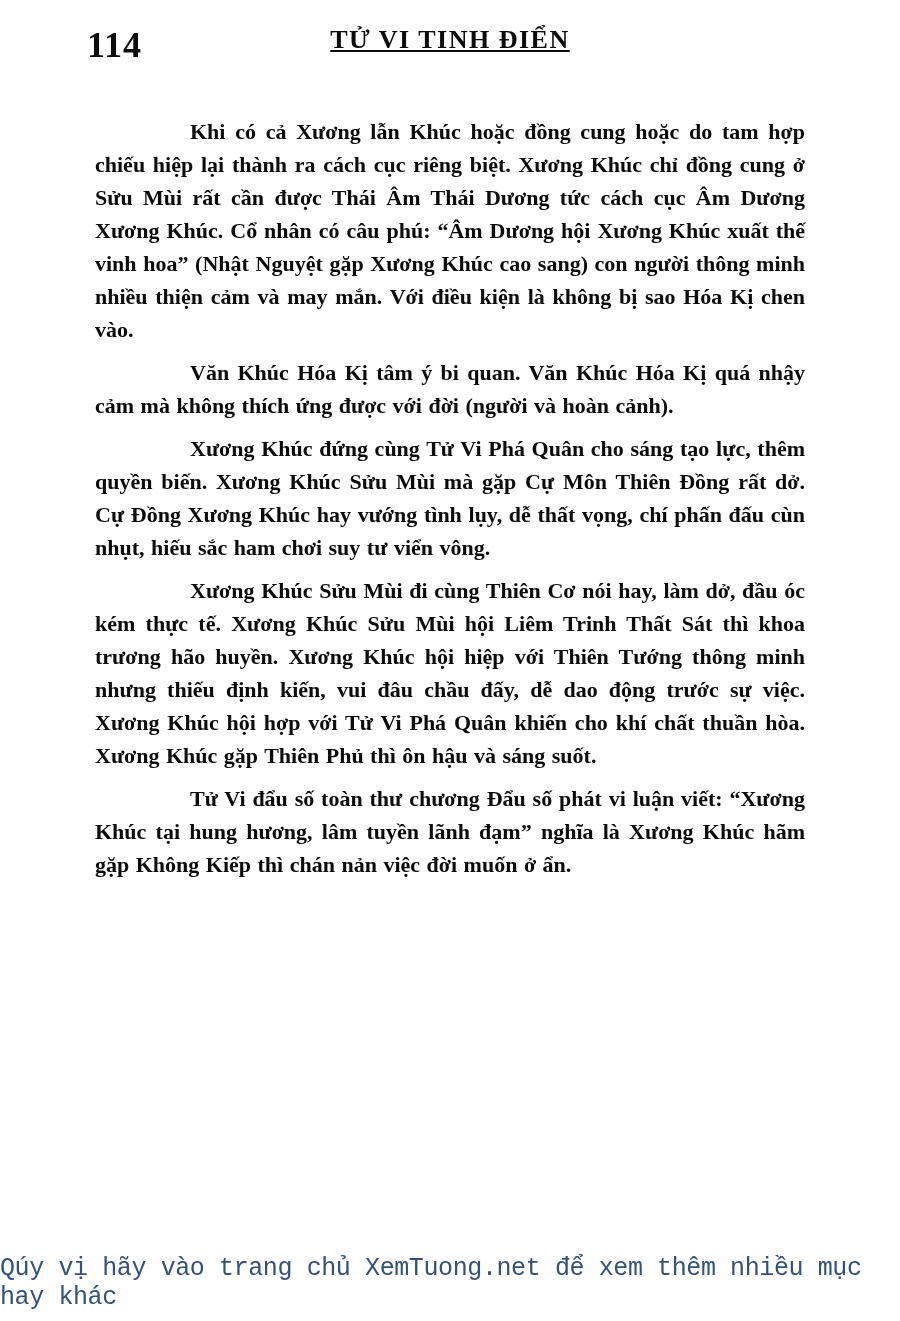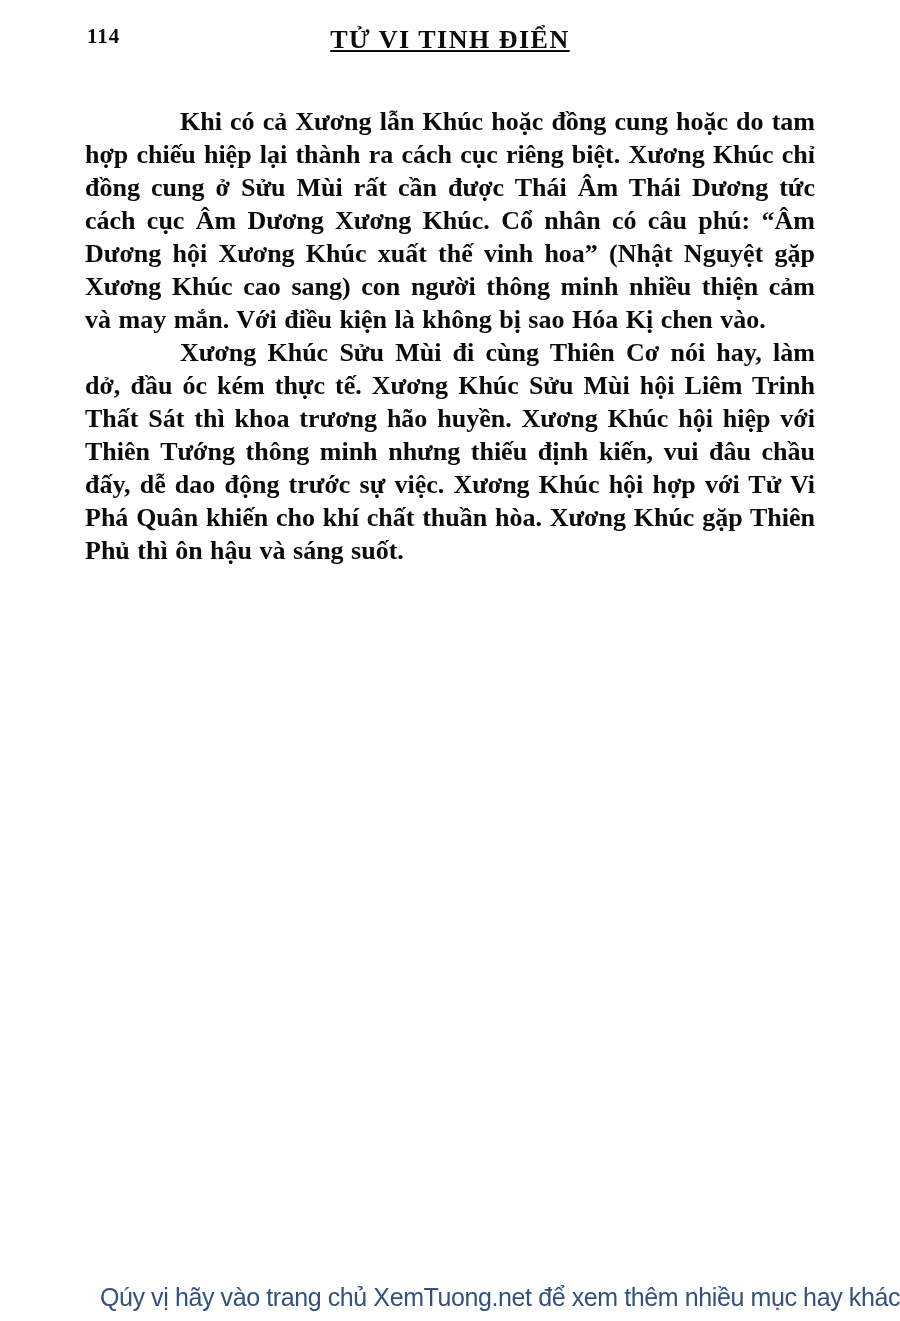--- a/index.html
+++ b/index.html
@@ -22,21 +22,21 @@
     top: 24px;
     left: 85px;
     right: 85px;
     height: 36px;
     z-index: 2;
   }
   .page-number {
     position: absolute;
     left: 2px;
     top: 0;
-    font-size: 21px;
+    font-size: 36px;
     font-weight: bold;
     letter-spacing: 1px;
   }
   .header-title {
     position: absolute;
     left: 0;
     right: 0;
     top: 1px;
     text-align: center;
     font-size: 26px;
@@ -55,52 +55,55 @@
   }
   
   .content {
     position: absolute;
     top: 105px;
     left: 85px;
     width: 730px;
     z-index: 1;
   }
   .para {
-    margin: 0;
-    font-size: 26px;
+    margin: 10px;
+    font-size: 22px;
     line-height: 33px;
     font-weight: 600;
     text-align: justify;
     text-indent: 95px;
     word-spacing: 1px;
   }
   
   .footer {
     position: absolute;
     left: 0;
     right: 0;
     bottom: 9px;
-    text-align: right;
+    text-align: left;
     z-index: 2;
-    font-family: Liberation Sans, sans-serif;
+    font-family: Liberation Mono, monospace;
     font-size: 25px;
     letter-spacing: -0.4px;
   }
 </style>
 </head>
 <body>
 
 <div class="page" style="color: rgb(11, 11, 11);">
 
 
   <div class="header">
     <span class="page-number">114</span>
     <div class="header-title">TỬ VI TINH ĐIỂN</div>
   </div>
 
   <div class="content">
       <p class="para">Khi có cả Xương lẫn Khúc hoặc đồng cung hoặc do tam hợp chiếu hiệp lại thành ra cách cục riêng biệt. Xương Khúc chỉ đồng cung ở Sửu Mùi rất cần được Thái Âm Thái Dương tức cách cục Âm Dương Xương Khúc. Cổ nhân có câu phú: “Âm Dương hội Xương Khúc xuất thế vinh hoa” (Nhật Nguyệt gặp Xương Khúc cao sang) con người thông minh nhiều thiện cảm và may mắn. Với điều kiện là không bị sao Hóa Kị chen vào.</p>
+      <p class="para">Văn Khúc Hóa Kị tâm ý bi quan. Văn Khúc Hóa Kị quá nhậy cảm mà không thích ứng được với đời (người và hoàn cảnh).</p>
+      <p class="para">Xương Khúc đứng cùng Tử Vi Phá Quân cho sáng tạo lực, thêm quyền biến. Xương Khúc Sửu Mùi mà gặp Cự Môn Thiên Đồng rất dở. Cự Đồng Xương Khúc hay vướng tình lụy, dễ thất vọng, chí phấn đấu cùn nhụt, hiếu sắc ham chơi suy tư viển vông.</p>
       <p class="para">Xương Khúc Sửu Mùi đi cùng Thiên Cơ nói hay, làm dở, đầu óc kém thực tế. Xương Khúc Sửu Mùi hội Liêm Trinh Thất Sát thì khoa trương hão huyền. Xương Khúc hội hiệp với Thiên Tướng thông minh nhưng thiếu định kiến, vui đâu chầu đấy, dễ dao động trước sự việc. Xương Khúc hội hợp với Tử Vi Phá Quân khiến cho khí chất thuần hòa. Xương Khúc gặp Thiên Phủ thì ôn hậu và sáng suốt.</p>
+      <p class="para">Tử Vi đẩu số toàn thư chương Đẩu số phát vi luận viết: “Xương Khúc tại hung hương, lâm tuyền lãnh đạm” nghĩa là Xương Khúc hãm gặp Không Kiếp thì chán nản việc đời muốn ở ẩn.</p>
     </div>
 
   <div class="footer" style="color: rgb(51, 81, 126);">Qúy vị hãy vào trang chủ XemTuong.net để xem thêm nhiều mục hay khác</div>
 
 </div>
 
 </body></html>

